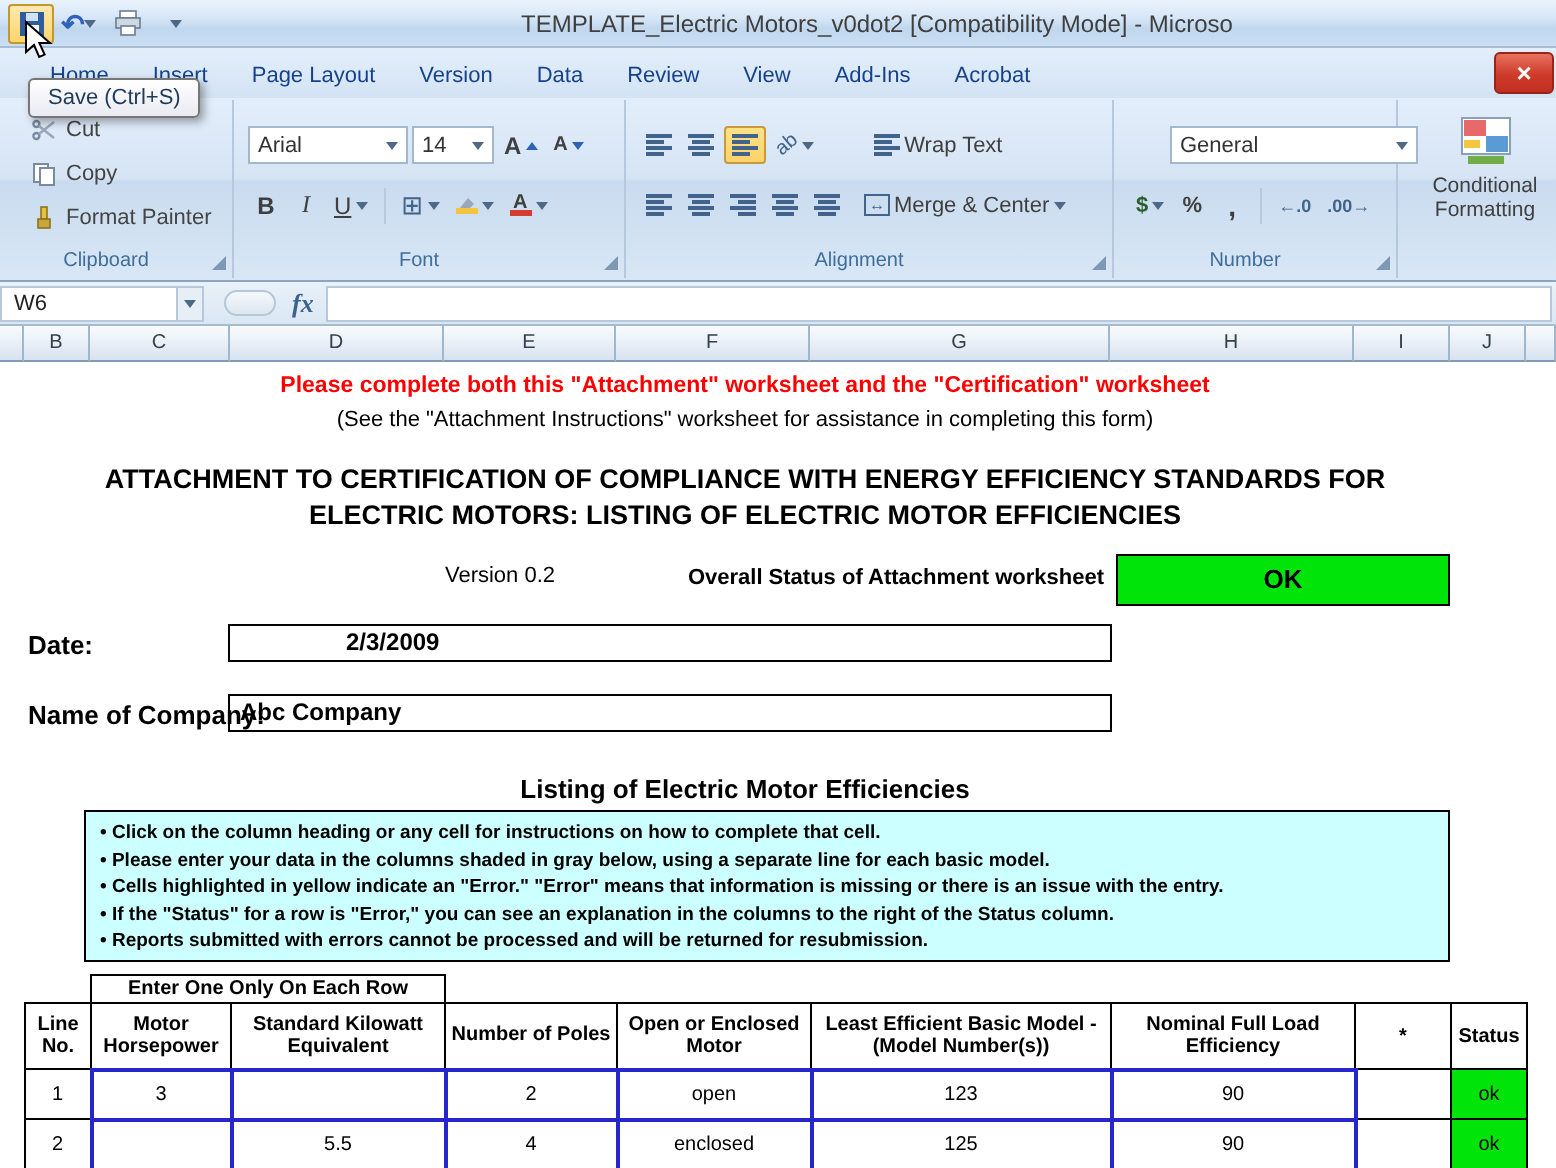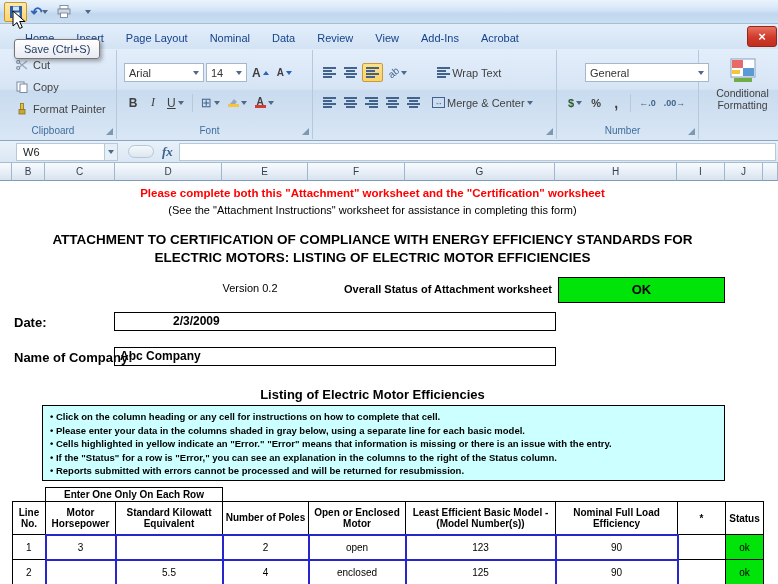--- a/index.html
+++ b/index.html
@@ -64,21 +64,21 @@
   .ic-al.c { background-position:0 0,2px 3px,0 6px,2px 9px; }
   .ic-al.r { background-position:0 0,4px 3px,0 6px,4px 9px; }
   .merge-box { display:inline-block; width:13px; height:11px; border:1px solid #41638c;
                font-size:8px; line-height:9px; text-align:center; color:#41638c; }
   .vsep { width:1px; height:18px; background:#b7c9dc; margin:0 3px; }
   .cond-btn { position:absolute; top:8px; left:8px; right:0; display:flex; flex-direction:column; align-items:center; gap:3px; }
   .cond-txt { font-size:10.5px; color:#3f3f3f; line-height:12px; text-align:center; white-space:nowrap; }
 
   
   .fbar { position:absolute; top:141px; left:0; width:778px; height:22px;
-    background:linear-gradient(#e9f1f9,#dae7f3); border-bottom:1px solid #a5bdd3; display:flex; align-items:center;padding-left:16px; }
+    background:linear-gradient(#e9f1f9,#dae7f3); border-bottom:1px solid #a5bdd3; display:flex; align-items:center; }
   .namebox { width:88px; height:18px; background:#fff; border:1px solid #b6c8da; border-right:none;
     font-size:11px; color:#222; padding:2px 6px; }
   .nb-caret { width:14px; height:18px; background:#e6eef6; border:1px solid #b6c8da;
     display:flex; align-items:center; justify-content:center; }
   .fb-pill { width:26px; height:13px; border-radius:7px; margin-left:10px;
     background:linear-gradient(#f4f8fb,#dde7f0); border:1px solid #b5c7d8; }
   .fx { font-family:"Liberation Serif",serif; font-style:italic; font-weight:bold;
     font-size:13px; color:#3c6292; margin:0 6px 0 8px; }
   .finput { flex:1; height:18px; background:#fff; border:1px solid #b6c8da; margin-right:2px; }
 
@@ -140,27 +140,28 @@
       <svg width="14" height="13" viewBox="0 0 14 13">
         <rect x="3" y="0.5" width="8" height="3.5" fill="#fff" stroke="#6b7c90" stroke-width="0.8"></rect>
         <rect x="1" y="4" width="12" height="5" fill="#cfd8e2" stroke="#6b7c90" stroke-width="0.8"></rect>
         <rect x="3.5" y="8" width="7" height="4.5" fill="#fff" stroke="#6b7c90" stroke-width="0.8"></rect>
       </svg>
     </div>
     <div class="qat-btn">
       <span class="caret"></span>
     </div>
   </div>
+  <div class="title-text">TEMPLATE_Electric Motors_v0dot2  [Compatibility Mode] - Microso</div>
 </div>
 
 <div class="tabrow">
   <span class="tab">Home</span>
   <span class="tab">Insert</span>
   <span class="tab">Page Layout</span>
-  <span class="tab">Nominal</span>
+  <span class="tab">Version</span>
   <span class="tab">Data</span>
   <span class="tab">Review</span>
   <span class="tab">View</span>
   <span class="tab">Add-Ins</span>
   <span class="tab">Acrobat</span>
   <div class="win-close">×</div>
 </div>
 
 <div class="tooltip">Save (Ctrl+S)</div>
 <svg class="cursor" width="16" height="20" viewBox="0 0 16 20">
@@ -289,20 +290,21 @@
         </div>
       <div class="rbtn">
           <span class="ic-al c"></span>
         </div>
       <div class="rbtn" style="margin-left:4px;">
         <span class="merge-box">↔</span>
         <span>Merge &amp; Center</span>
         <span class="caret"></span>
       </div>
     </div>
+    <div class="glabel">Alignment</div>
     <div class="launcher"></div>
   </div>
 
   <div class="rgroup" style="left:557px; width:142px;">
     <div class="row1" style="left:8px;padding-left:20px;">
       <div class="combo" style="width:124px;">
         <span>General</span>
         <span class="spacer"></span>
           <span class="caret"></span>
       </div>

